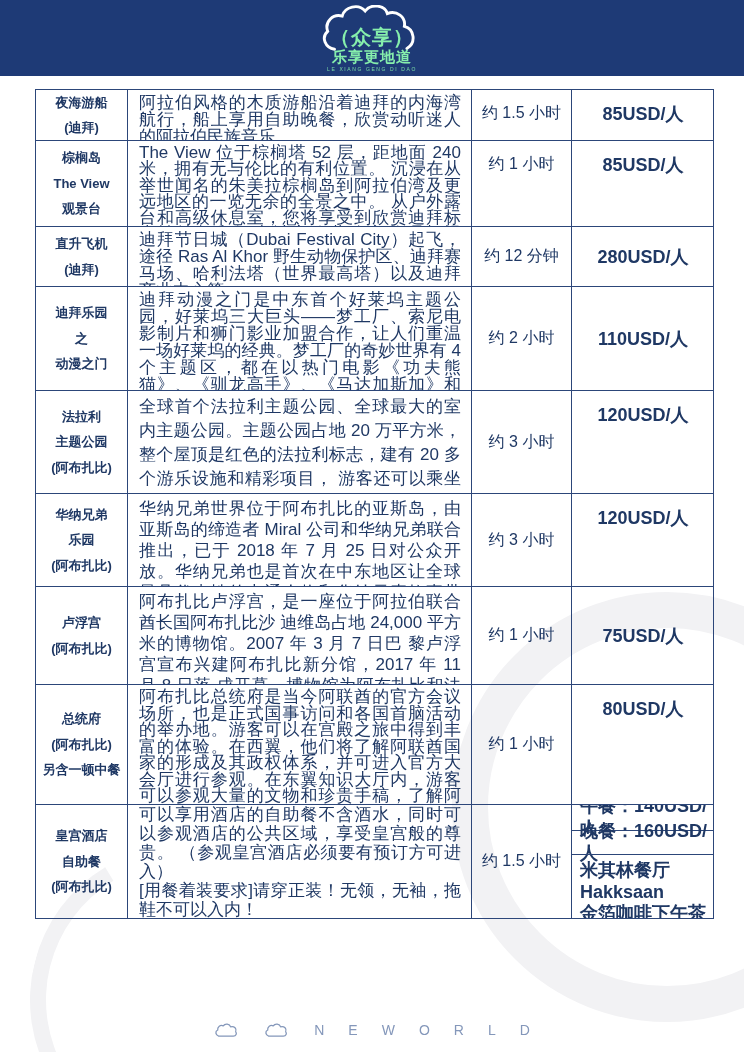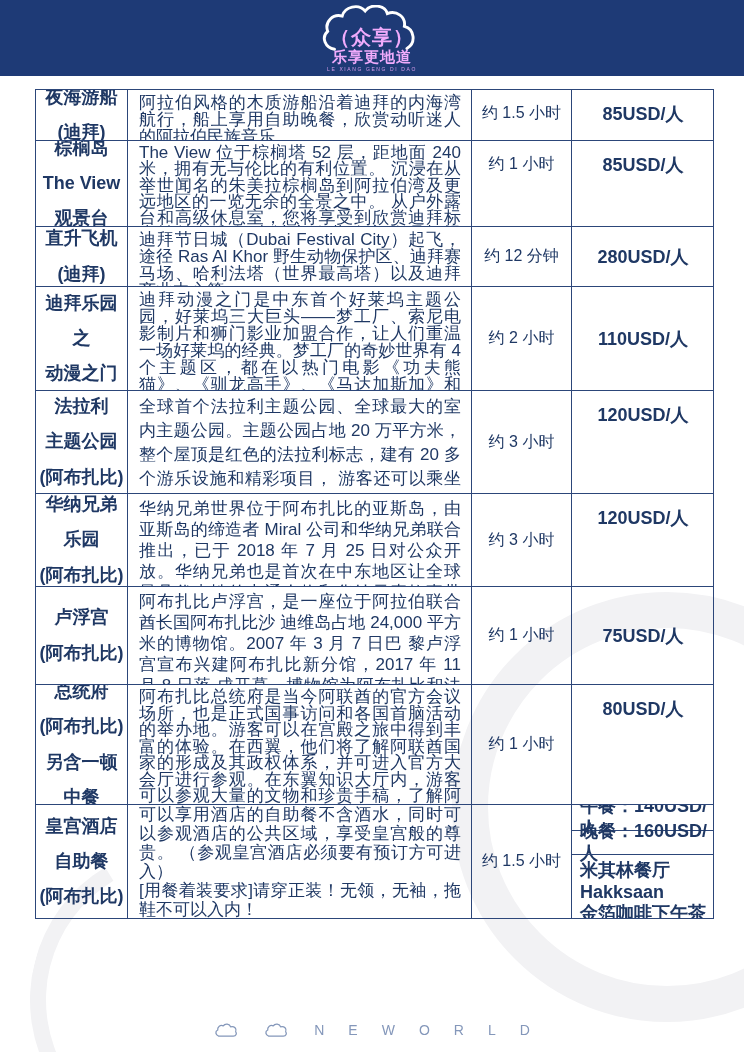--- a/index.html
+++ b/index.html
@@ -19,37 +19,37 @@
   
   .wm{position:absolute;border-radius:50%;pointer-events:none;}
   .wm-circle{left:452px;top:592px;width:430px;height:430px;border:36px solid var(--watermark);}
   .wm-arc{left:30px;top:845px;width:310px;height:310px;border:16px solid transparent;
           border-left-color:var(--watermark);transform:rotate(14deg);}
   
   .banner{
     position:absolute;left:0;top:0;width:744px;height:76px;
     background:var(--banner);display:flex;align-items:center;justify-content:center;
   }
-  .logo{display:flex;flex-direction:column;align-items:center;color:#f0abfc;}
+  .logo{display:flex;flex-direction:column;align-items:center;color:#86efac;}
   .logo svg{display:block;}
   .logo-name{font-size:20px;font-weight:bold;letter-spacing:1px;margin-top:-24px;line-height:20px;}
   .logo-tagline{font-size:15px;font-weight:bold;letter-spacing:1px;margin-top:2px;line-height:15px;}
   .logo-sub{font-size:5px;letter-spacing:1.6px;margin-top:3px;opacity:.85;line-height:5px;}
   
   .table{
     position:absolute;left:35px;top:89px;width:679px;
     border:1px solid var(--border);color:var(--ink);
   }
   .row{display:grid;grid-template-columns:92px 344px 100px 142px;border-bottom:1px solid var(--border);}
   .row:last-child{border-bottom:none;}
   .cell{border-right:1px solid var(--border);overflow:hidden;}
   .cell:last-child{border-right:none;}
   .cell-name{
     display:flex;flex-direction:column;align-items:center;justify-content:center;
-    font-weight:bold;font-size:18px;text-align:center;line-height:1.95;padding:2px;
+    font-weight:bold;font-size:13px;text-align:center;line-height:1.95;padding:2px;
   }
   .cell-desc{
     padding:4px 10px 3px 11px;font-size:17px;text-align:justify;
     display:flex;flex-direction:column;justify-content:flex-start;
   }
   .cell-desc p{margin:0;}
   .cell-desc.v-center{justify-content:center;}
   .cell-duration{
     display:flex;align-items:center;justify-content:center;
     font-size:16px;

